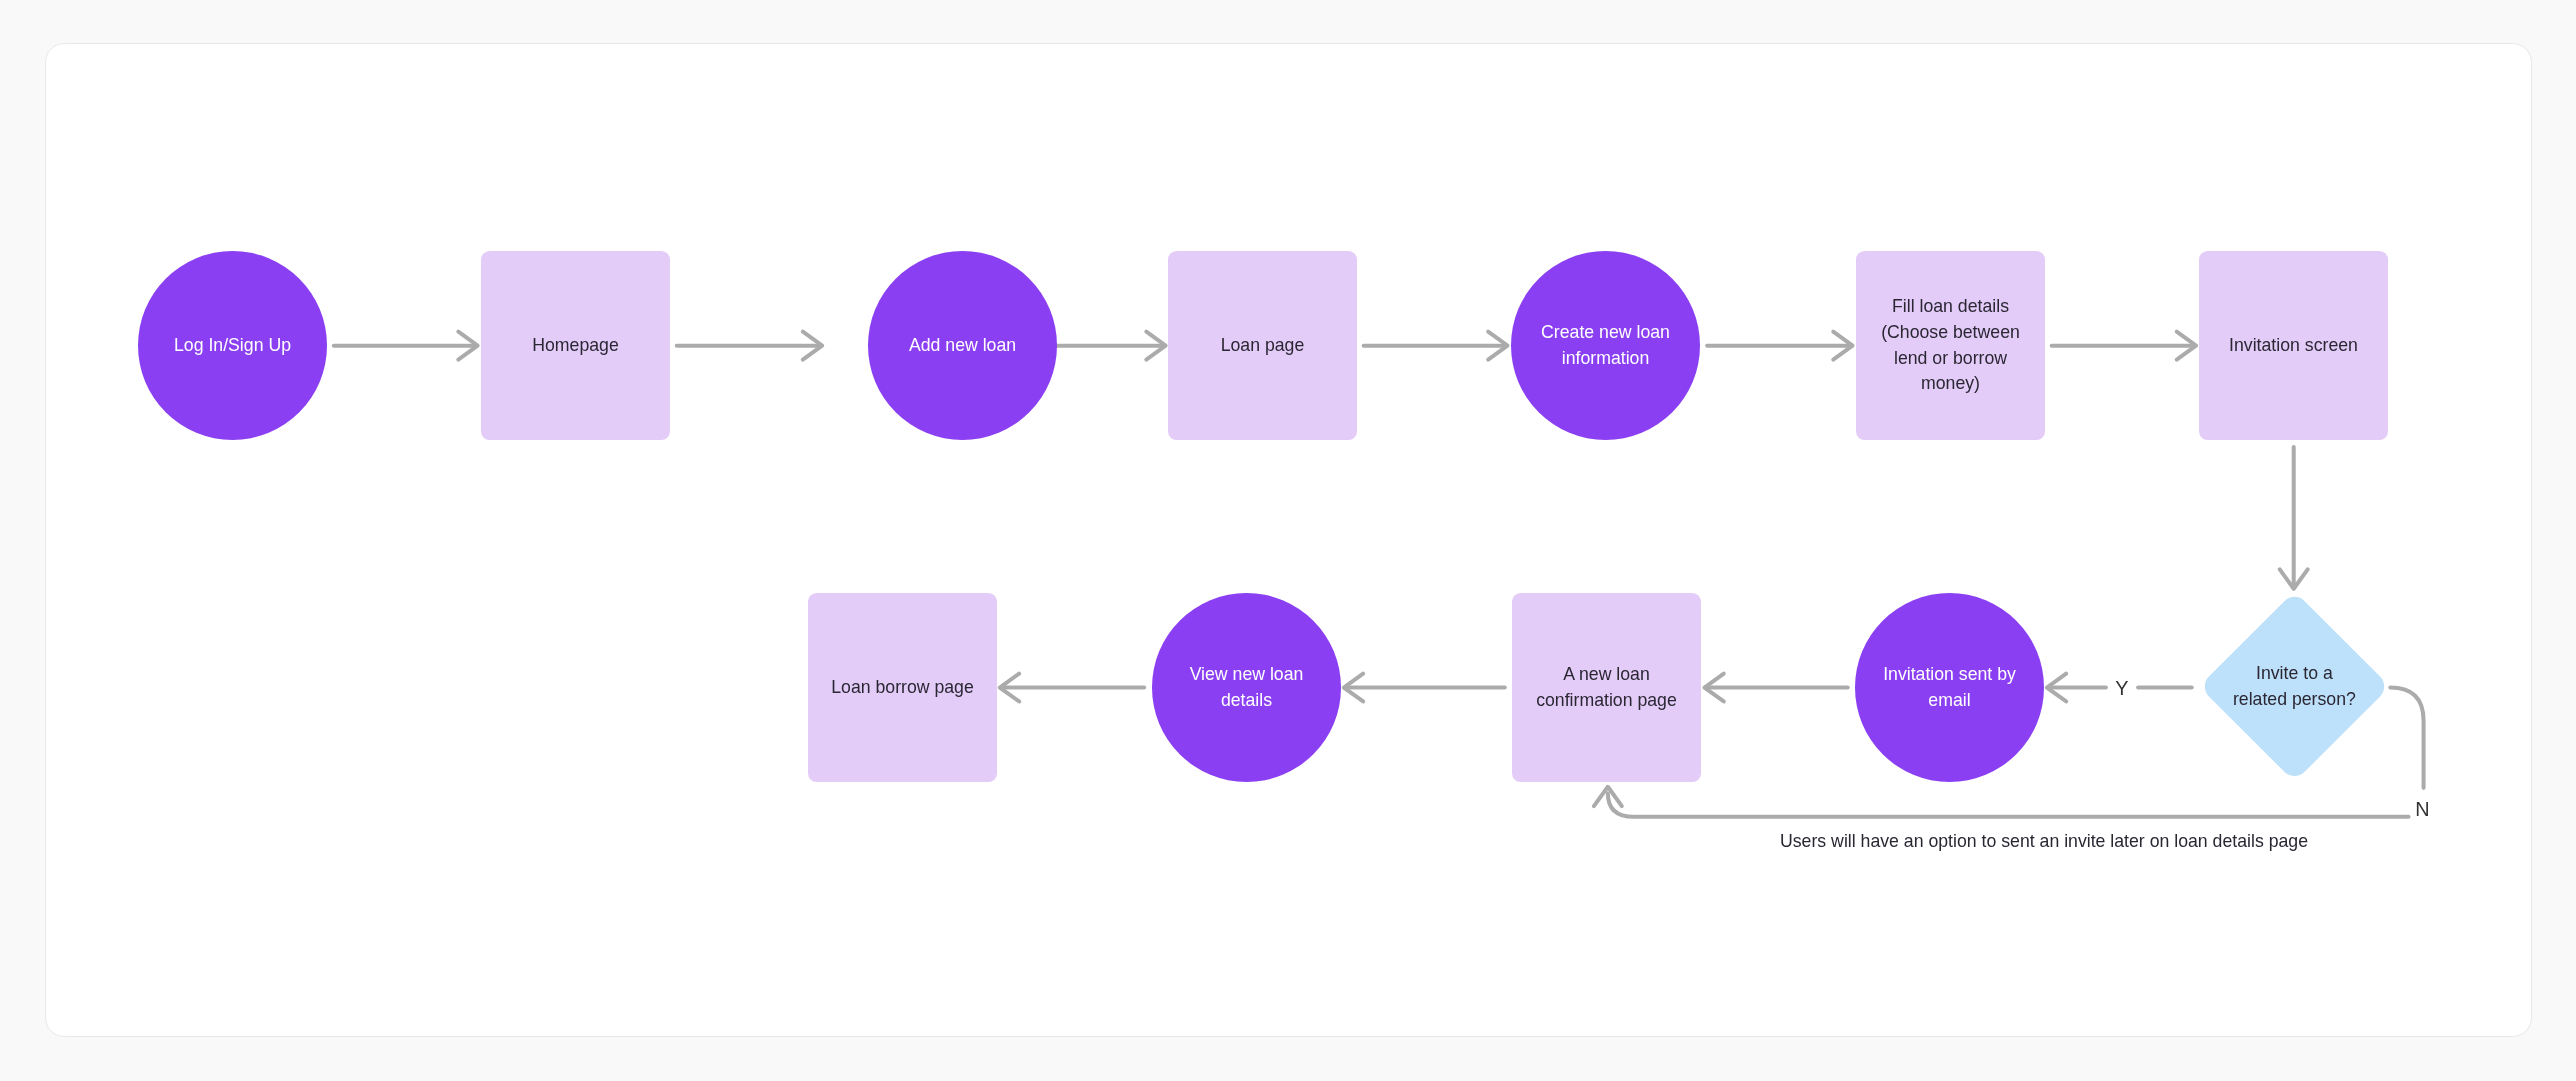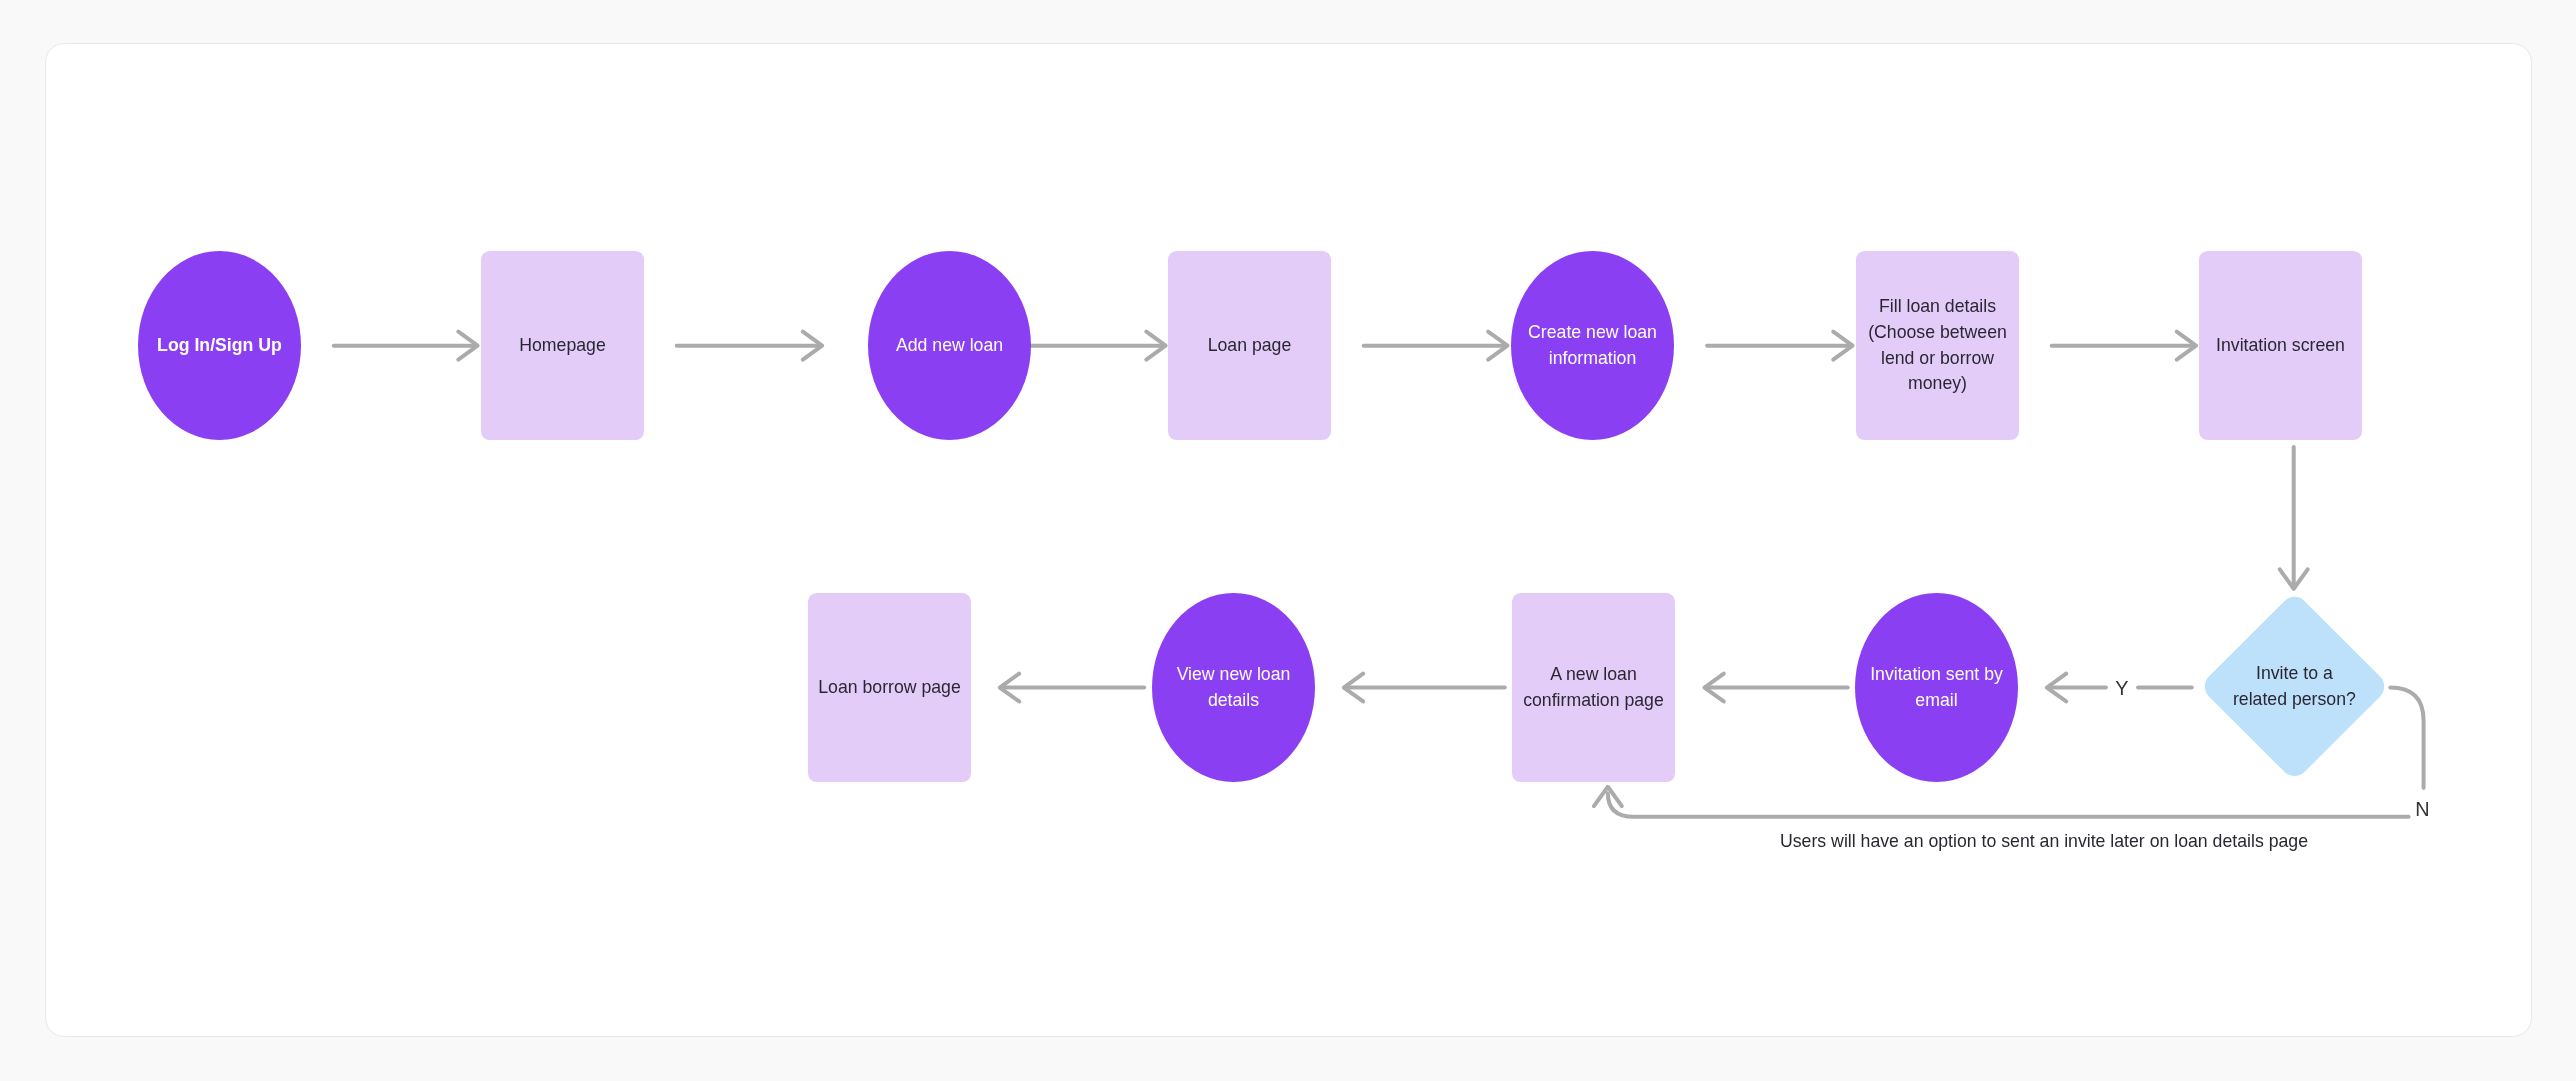--- a/index.html
+++ b/index.html
@@ -24,21 +24,21 @@
   .board{
     position:absolute;left:45px;top:43px;width:2487px;height:994px;
     background:var(--canvas-bg);
     border:1.6px solid var(--card-border);
     border-radius:19.3px;
   }
   svg.wires{position:absolute;left:0;top:0;width:2576px;height:1082px;z-index:1;pointer-events:none;}
   svg.wires .conn{stroke:var(--connector);stroke-width:7.5;fill:none;stroke-linecap:round;stroke-linejoin:round;}
   svg.wires text{fill:#333333;font-size:37px;font-family:"Liberation Sans",sans-serif;}
   .node{
-    position:absolute;width:163px;height:189px;z-index:2;
+    position:absolute;width:189px;height:189px;z-index:2;
     display:flex;align-items:center;justify-content:center;text-align:center;
     font-size:17.7px;line-height:1.45;color:var(--text-dark);
   }
   .node .label{display:block;}
   .circle{background:var(--process-fill);border-radius:50%;color:var(--text-light);}
   .square{background:var(--page-fill);border-radius:8.6px;}
   .diamond-box{
     position:absolute;width:135px;height:135px;z-index:2;
     background:var(--decision-fill);border-radius:14px;
     transform:rotate(45deg);
@@ -103,21 +103,21 @@
 
     <path class="conn" d="M4454,1281 Q4516,1281 4516,1343 V1468"></path>
     <path class="conn" d="M4488,1522 H3044 Q2996,1522 2996,1478"></path>
     <polyline class="conn" points="2970,1502 2996,1466 3022,1502"></polyline>
 
     <text x="3954" y="1295" text-anchor="middle">Y</text>
     <text x="4514" y="1521" text-anchor="middle">N</text>
   </g>
 </svg>
 
-<div class="node circle n-login" style="left:138px;top:251px;font-weight:bold;">
+<div class="node circle n-login" style="left:138px;top:251px;">
   <span class="label">Log In/Sign Up</span>
 </div>
 <div class="node square n-homepage" style="left:481px;top:251px;">
   <span class="label">Homepage</span>
 </div>
 <div class="node circle n-add" style="left:868px;top:251px;">
   <span class="label">Add new loan</span>
 </div>
 <div class="node square n-loanpage" style="left:1168px;top:251px;">
   <span class="label">Loan page</span>

